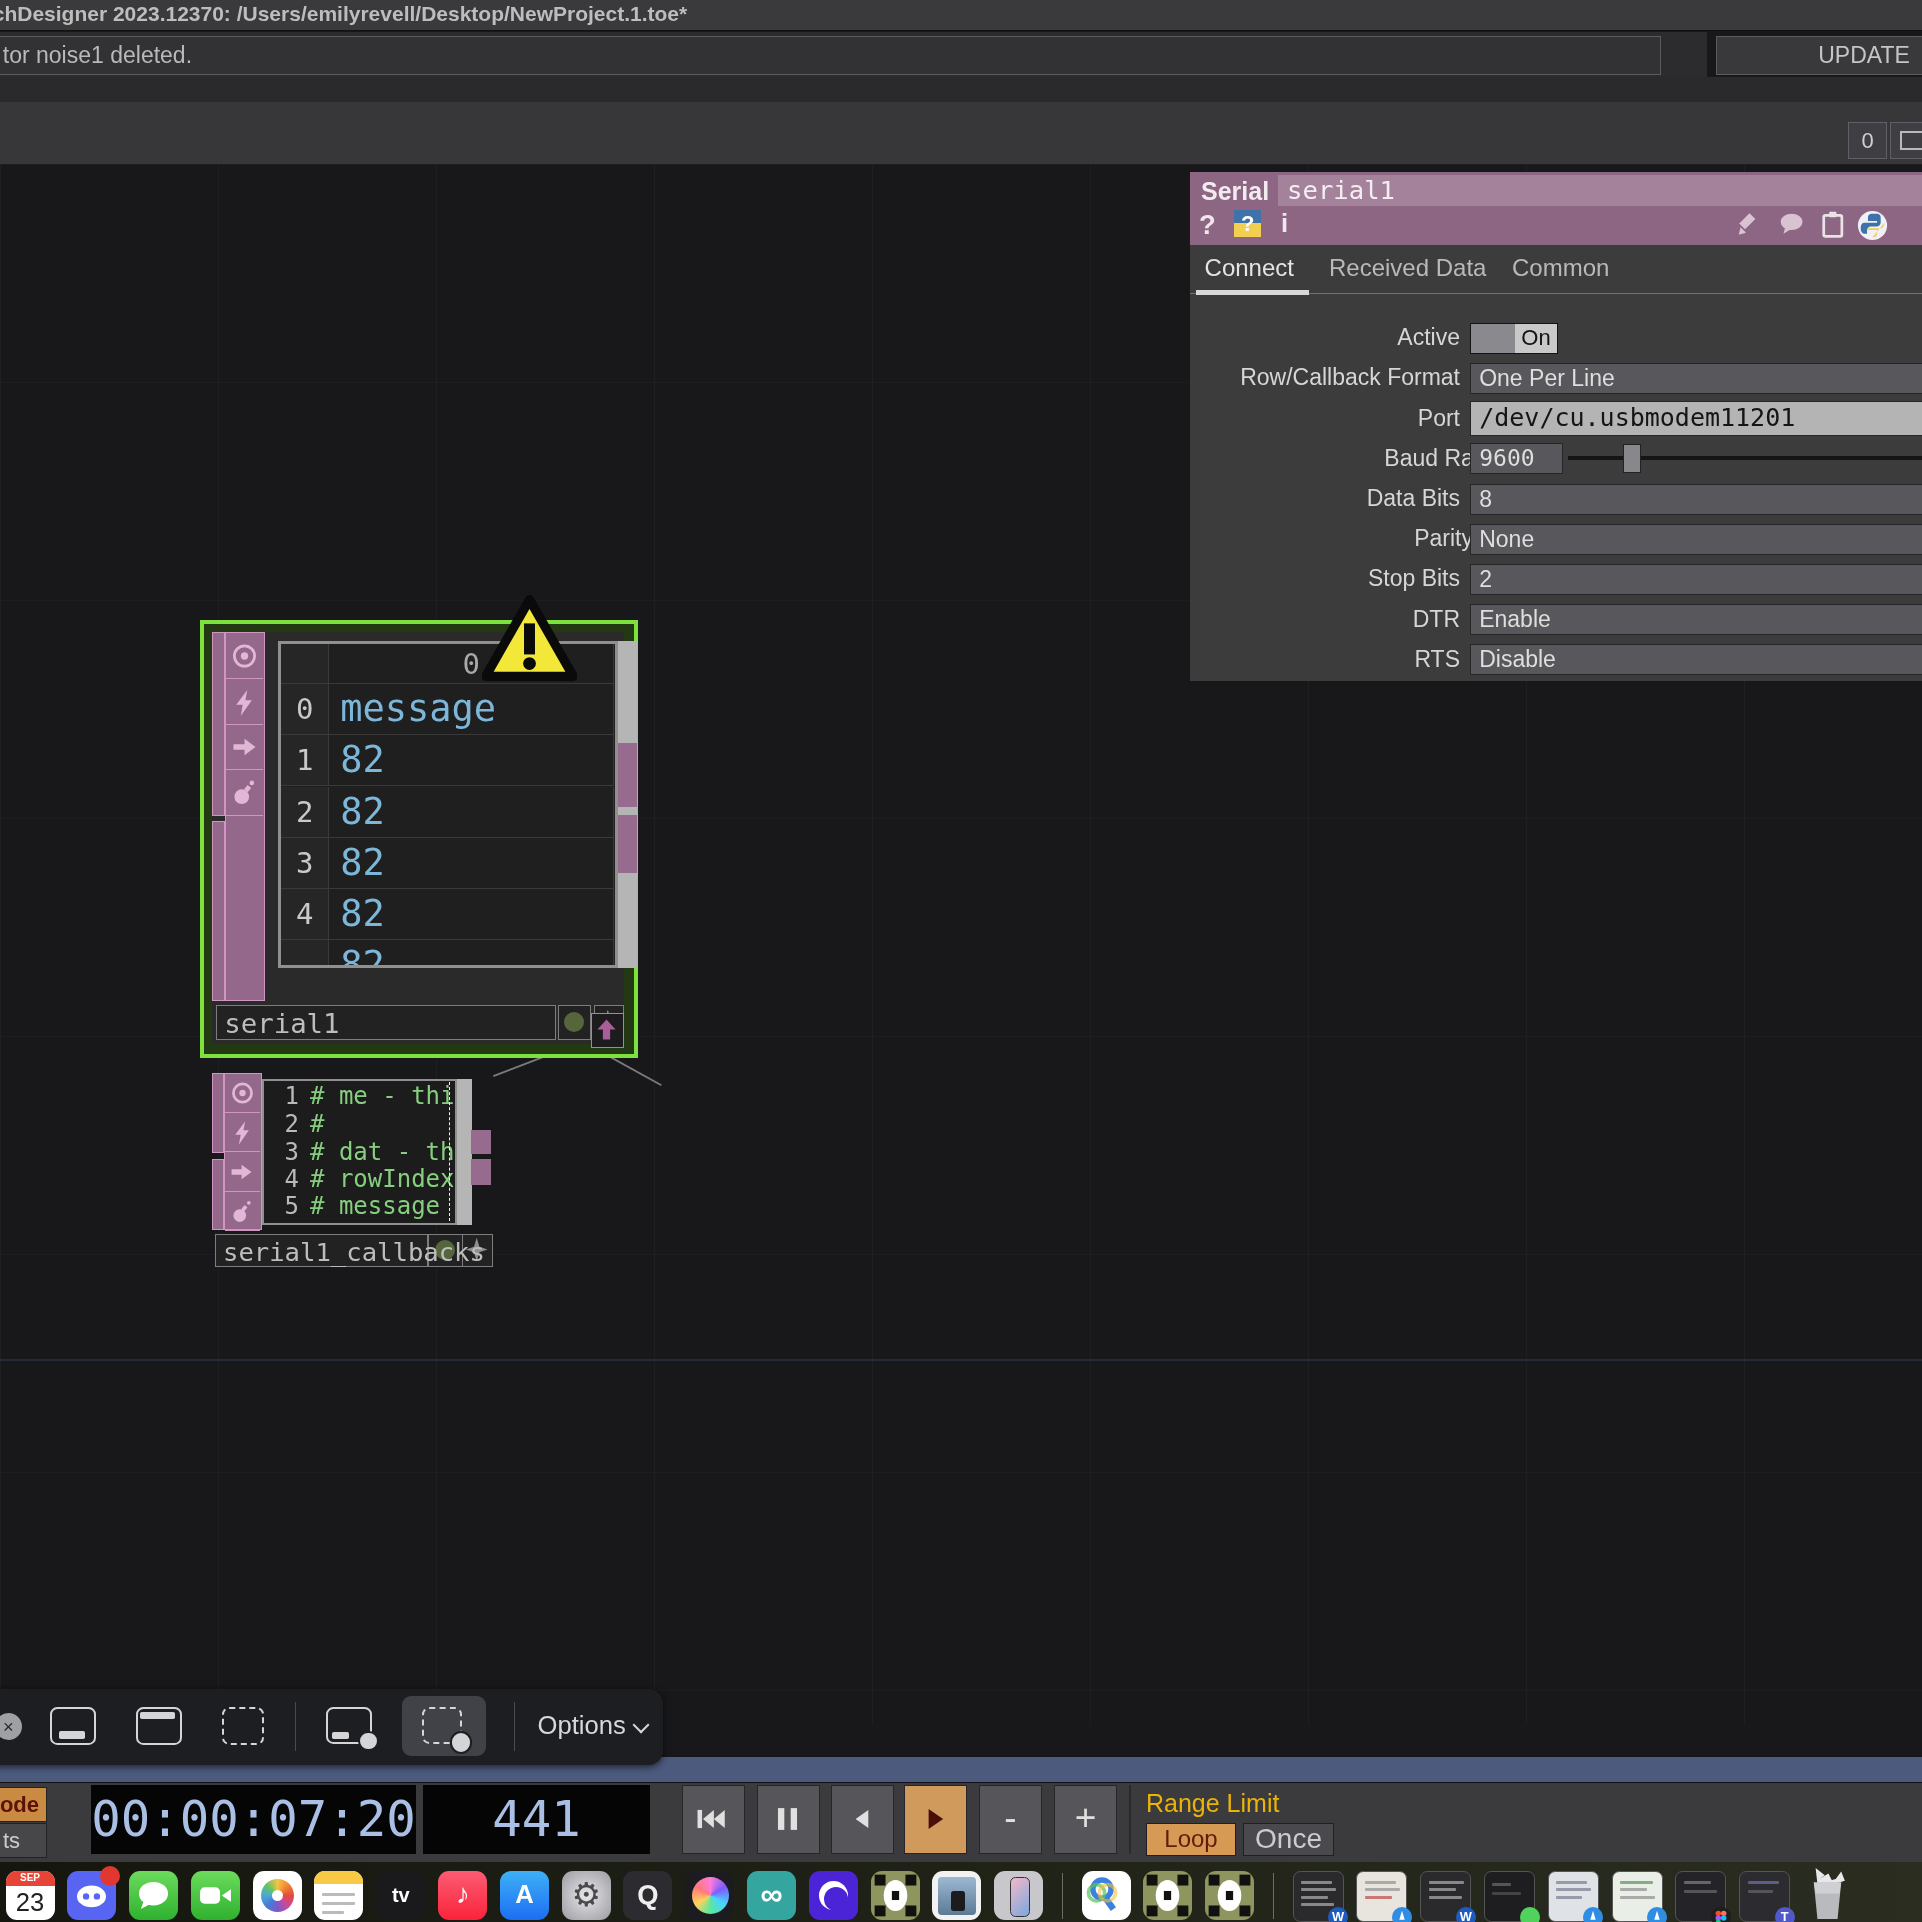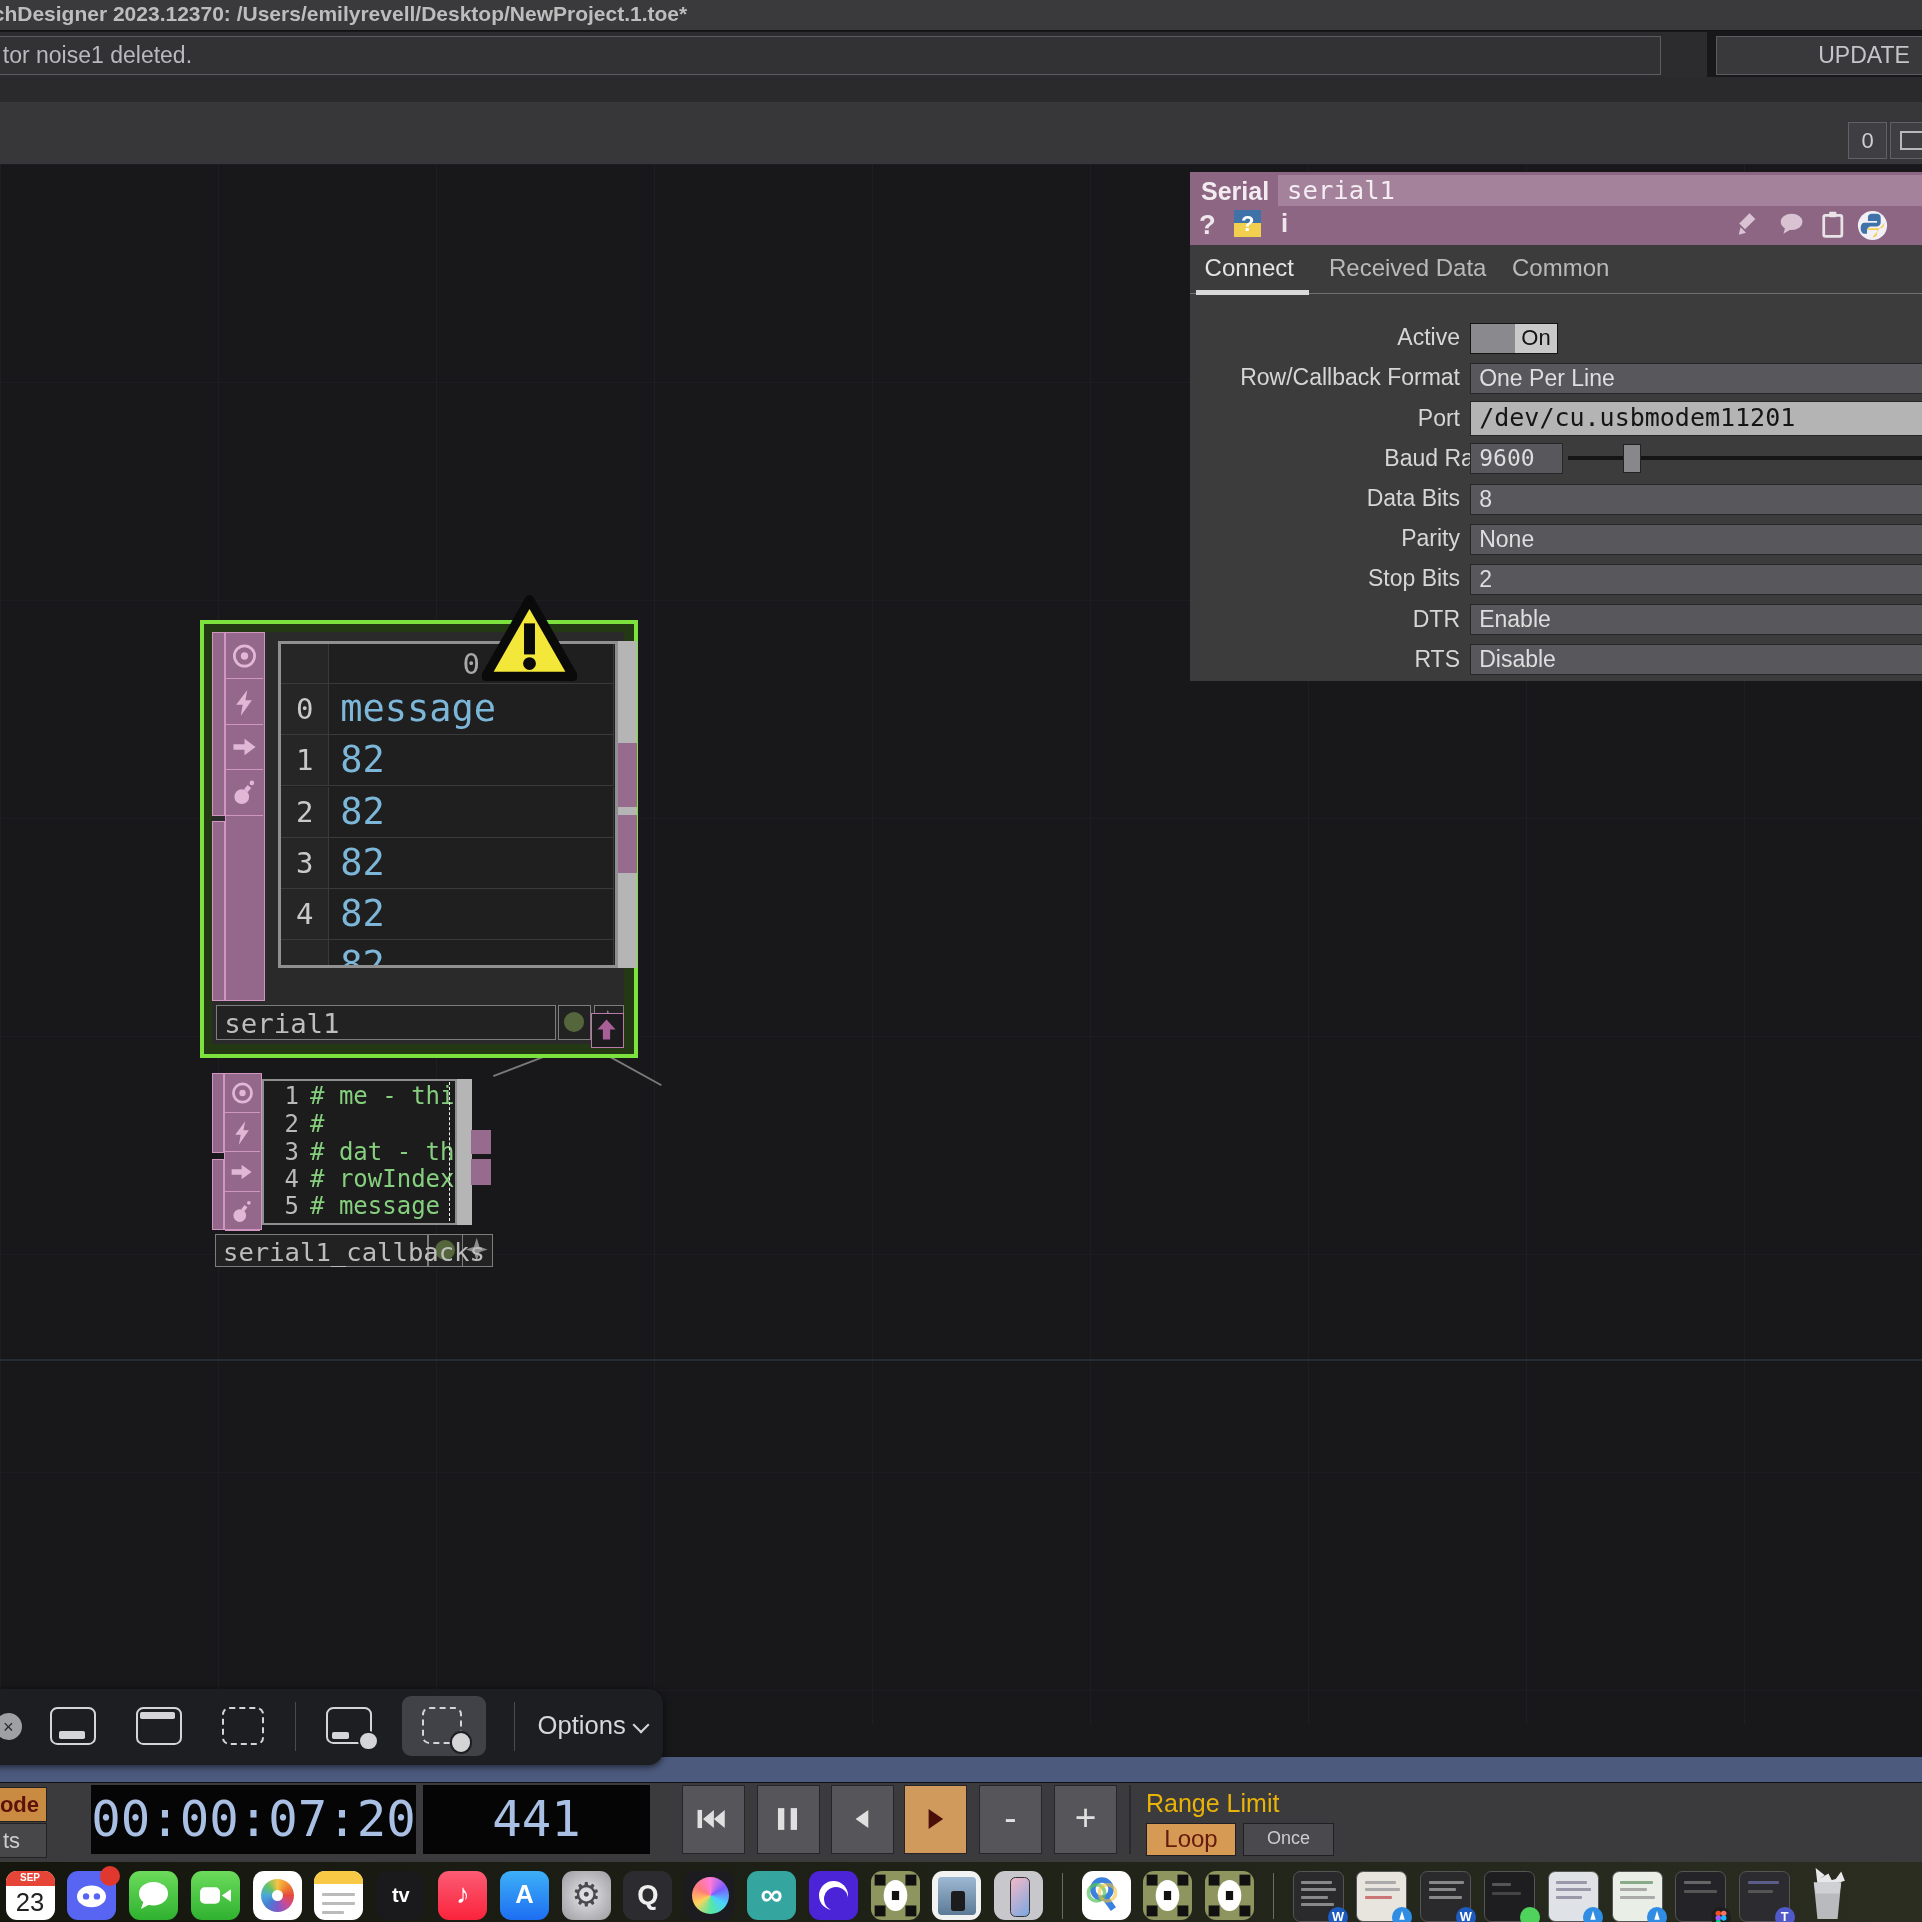--- a/index.html
+++ b/index.html
@@ -95,21 +95,21 @@
   .tickline{top:0;width:0.9px;height:31px;background:#4f4f4f;}
   .playhead{top:0;width:3.7px;height:31px;background:#7388c4;}
   .rangebar{left:0;top:1756px;width:1922px;height:25.6px;background:#4c5a7e;border-top:1.8px solid #15151a;}
   .transport{left:0;top:1782px;width:1922px;height:80px;background:#3b3b3e;border-top:1.8px solid #101014;}
   .tbtn{background:#55555a;border:1.8px solid #26262a;box-sizing:border-box;}
   .lcd{background:#050505;color:#a9c0e4;font-family:"DejaVu Sans Mono",monospace;font-size:49px;text-align:center;}
   .codebtn{background:#c98a42;border:0.9px solid #222;color:#5c1208;font-weight:bold;font-size:22px;text-align:center;}
   .tsbtn{background:#47474a;border:0.9px solid #222;color:#cccccc;font-size:22px;text-align:center;}
   .rl-label{color:#eab308;font-size:25px;}
   .loopbtn{background:#d69a55;border:1.8px solid #202024;color:#641a0c;font-size:24px;text-align:center;box-sizing:border-box;}
-  .oncebtn{background:#4a4a4e;border:1.8px solid #202024;color:#cccccc;font-size:18px;text-align:center;box-sizing:border-box;}
+  .oncebtn{background:#4a4a4e;border:1.8px solid #202024;color:#cccccc;font-size:28px;text-align:center;box-sizing:border-box;}
 
   
   .desktop{left:0;top:1862px;width:1922px;height:60px;background:linear-gradient(to right,#15170f,#2a2d20);}
   .dock{position:absolute;left:5.5px;top:9.1px;display:flex;gap:12.8px;align-items:flex-start;}
   .dicon{position:relative;width:49px;height:49px;border-radius:11px;flex:0 0 auto;overflow:visible;}
   .dockdiv{width:1.8px;height:46px;background:#6a6d60;margin:1.8px 5.5px;flex:0 0 auto;}
   .badge{position:absolute;right:-5.5px;bottom:-5.5px;width:20px;height:20px;border-radius:50%;
     font-size:12.8px;font-weight:bold;color:#fff;text-align:center;line-height:20px;}
   .preview{background:#2a2a2c;border-radius:7.3px;border:0.9px solid #555;}
   .pvline{position:absolute;left:7.3px;height:2.7px;background:#888;border-radius:0.9px;}
@@ -354,21 +354,21 @@
         <span>9600</span>
       </div>
     <div class="abs slidertrack" style="left:378px;top:284px;width:355px;"></div>
     <div class="abs sliderhandle" style="left:433px;top:272px;"></div>
 
     <div class="abs prow-label" style="left:0;top:308px;">Data Bits</div>
     <div class="abs pfield" style="left:280px;top:312px;width:453px;height:29px;">
         <span>8</span>
       </div>
 
-    <div class="abs prow-label" style="left:0;top:348px;">Parity</div>
+    <div class="abs prow-label" style="left:13px;top:348px;">Parity</div>
     <div class="abs pfield" style="left:280px;top:352px;width:453px;height:29px;">
         <span>None</span>
       </div>
 
     <div class="abs prow-label" style="left:0;top:388px;">Stop Bits</div>
     <div class="abs pfield" style="left:280px;top:392px;width:453px;height:29px;">
         <span>2</span>
       </div>
 
     <div class="abs prow-label" style="left:0;top:429px;">DTR</div>

